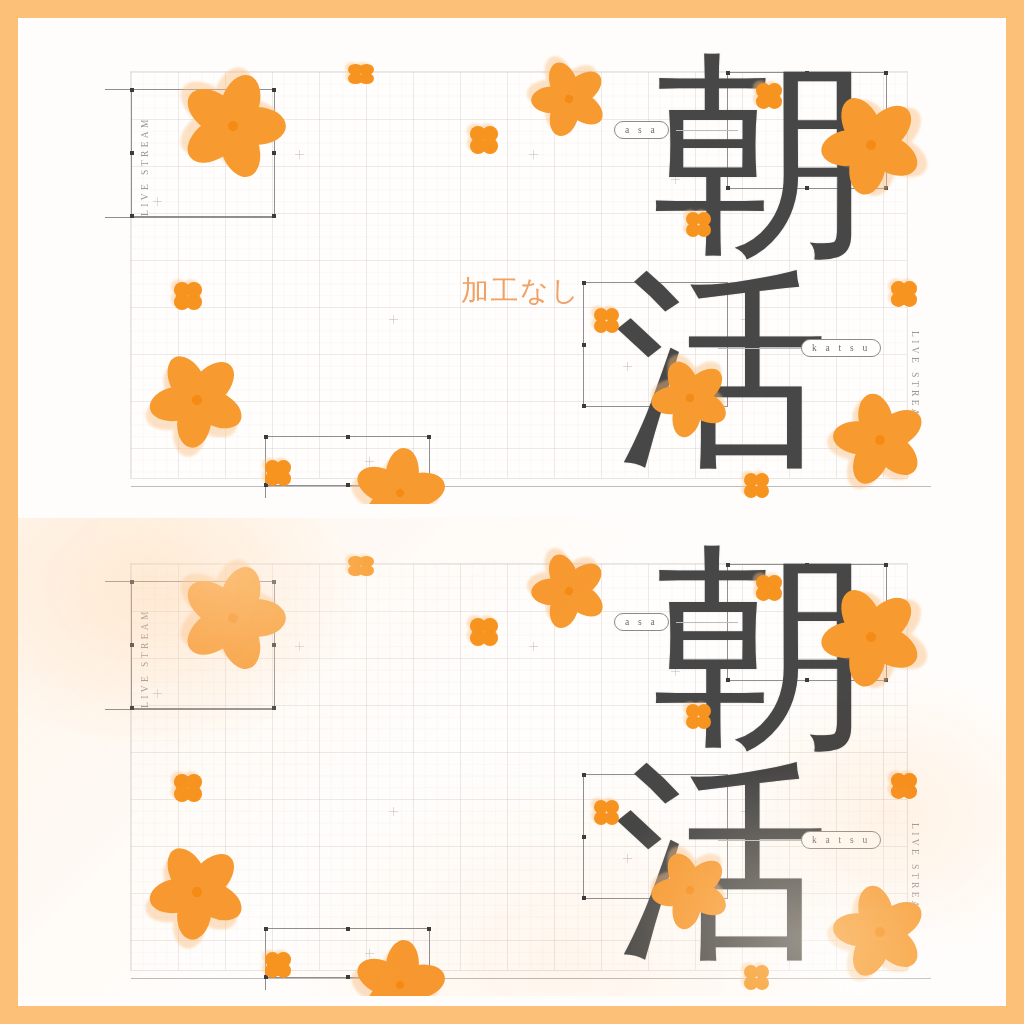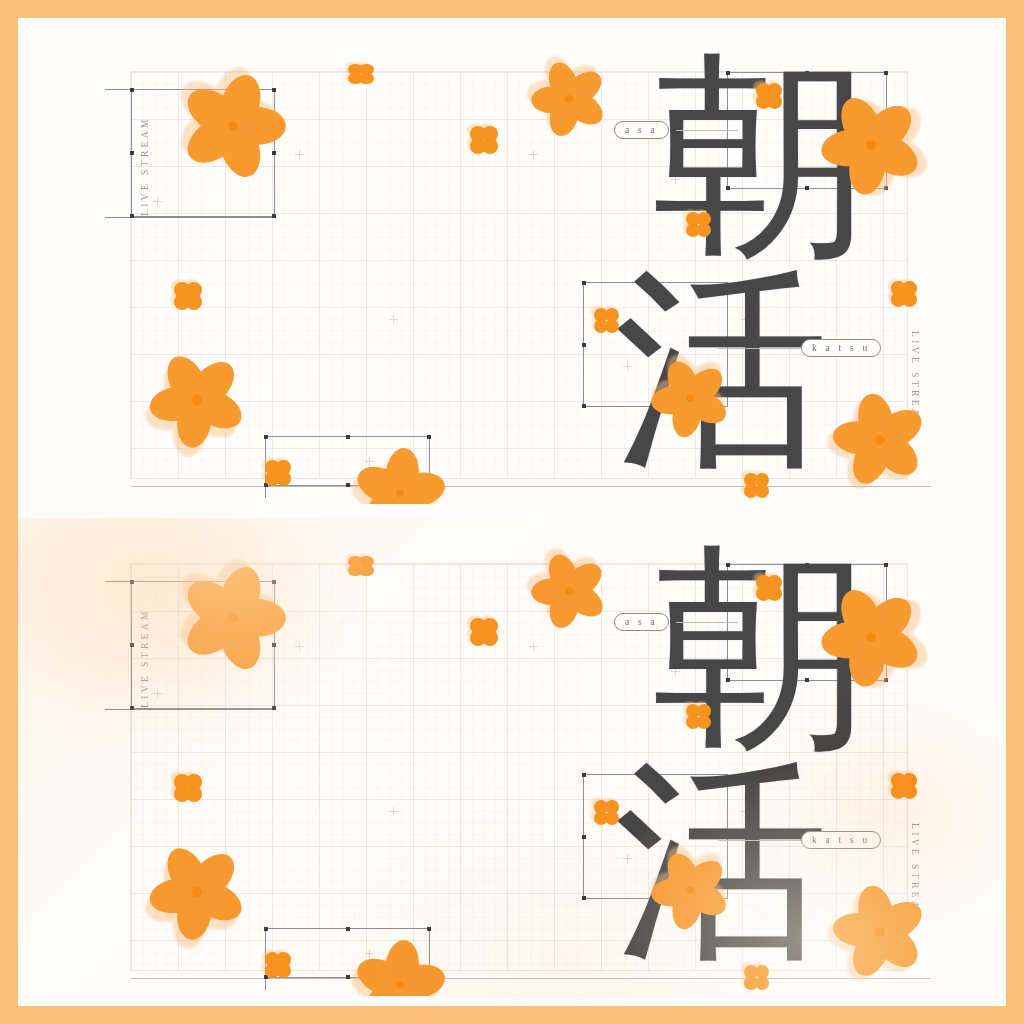--- a/index.html
+++ b/index.html
@@ -309,20 +309,21 @@
 
     <div class="kanji" id="kanji-asa-top">朝</div>
     <div class="kanji" id="kanji-katsu-top">活</div>
 
     <div class="guide h light" style="left:658px; top:104px; width:62px;"></div>
     <div class="pill" style="left:596px; top:95px;">a s a</div>
 
     <div class="guide h light" style="left:700px; top:322px; width:85px;"></div>
     <div class="pill" style="left:783px; top:313px;">k a t s u</div>
 
+    <div class="caption" id="caption-top">加工なし</div>
 
     <div class="flower" style="left:172px; top:57px; width:86px; height:86px; transform:rotate(18deg);">
       <div class="ghost" style="transform:translate(-9px,-5px);">
         <div class="p" style="transform:rotate(0deg)"></div>
           <div class="p" style="transform:rotate(72deg)"></div>
         <div class="p" style="transform:rotate(144deg)"></div>
           <div class="p" style="transform:rotate(216deg)"></div>
         <div class="p" style="transform:rotate(288deg)"></div>
       </div>
       <div class="petals">

